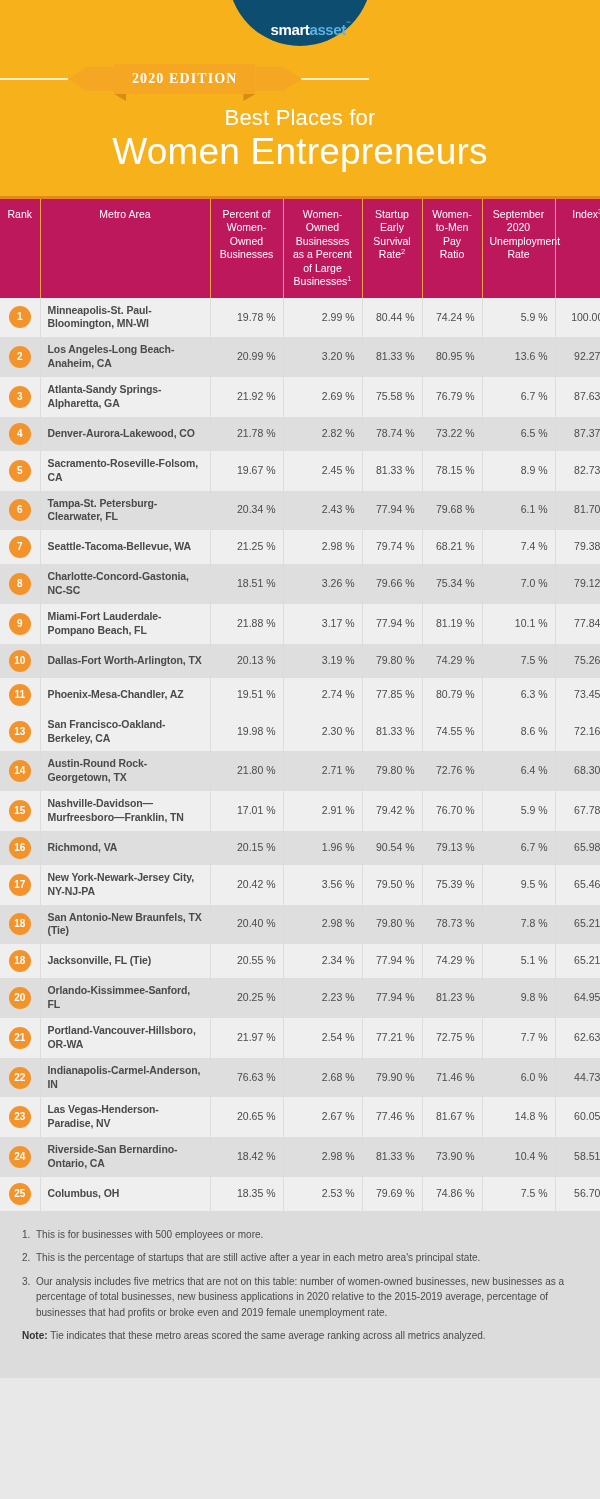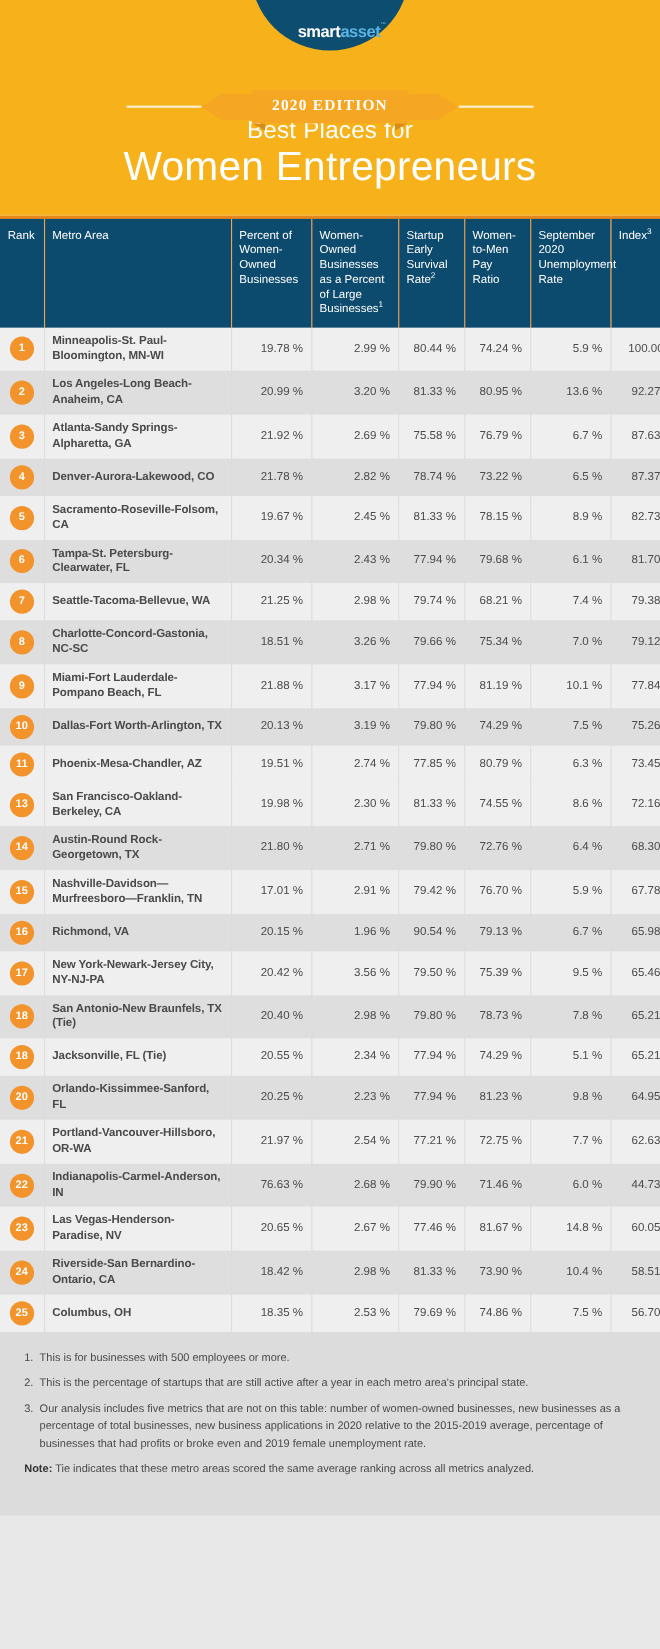--- a/index.html
+++ b/index.html
@@ -48,27 +48,26 @@
     font-size:5px;
     vertical-align:super;
     position:relative;
     top:-4px;
     left:0px;
   }
 
   
   .ribbon-wrap {
     position:absolute;
-    top:80px;
+    top:62px;
     left:0;
     width:100%;
     height:34px;
     display:flex;
     align-items:center;
-    justify-content:center;
   }
   .rib-line {
     width:68px;
     height:2px;
     background:#fdf0cf;
   }
   .rib-tail {
     width:46px;
     height:24px;
     background:#f5a623;
@@ -130,26 +129,26 @@
     letter-spacing:0.2px;
   }
 
   
   table.rank-table {
     width:600px;
     border-collapse:collapse;
     table-layout:fixed;
   }
   table.rank-table thead th {
-    background:#0c4a6e;
+    background:#be185d;
     color:#ffffff;
     font-size:10.5px;
     font-weight:normal;
     line-height:1.28;
-    text-align:left;
+    text-align:center;
     vertical-align:top;
     padding:9px 7px 9px 7px;
     border-right:1px solid #f2a44a;
     border-top:3px solid #e5871a;
     height:100px;
   }
   table.rank-table thead th:last-child { border-right:none; }
   th.c-rank   { width:40px;  padding-left:8px; }
   th.c-metro  { width:170px; padding-left:11px; }
   th.c-pct    { width:73px;  }

